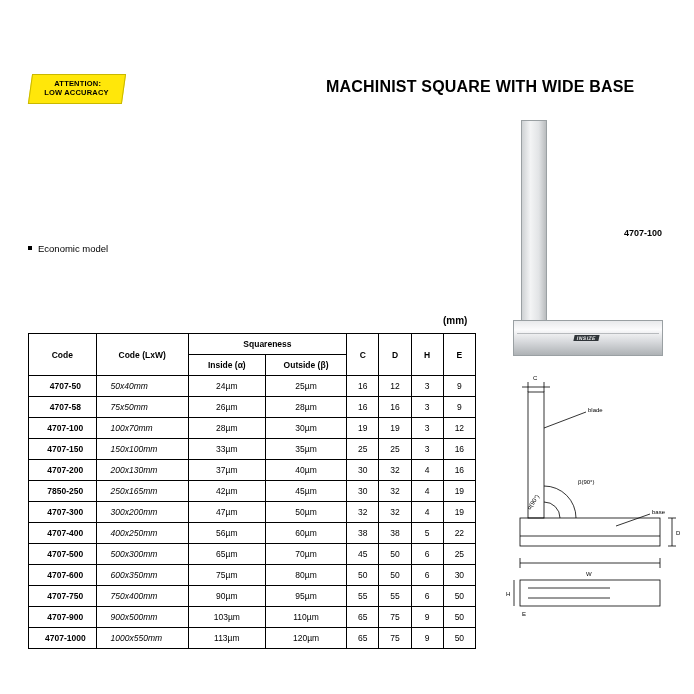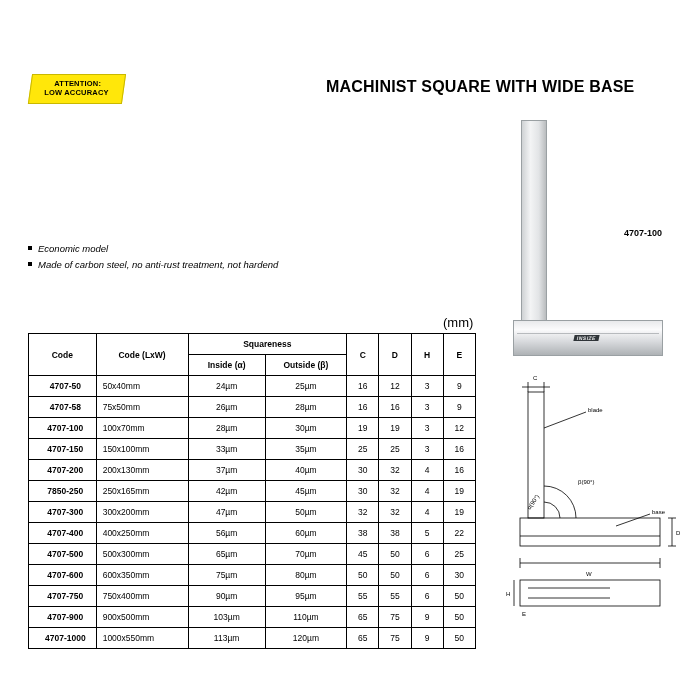--- a/index.html
+++ b/index.html
@@ -52,38 +52,37 @@
   .features {
     position: absolute;
     left: 28px;
     top: 241px;
     font-size: 9.5px;
     line-height: 16px;
   }
   .features .row {
     display: flex;
     align-items: flex-start;
-    font-style: italic;
   }
   .features .bullet {
     display: inline-block;
     width: 4px;
     height: 4px;
     background: #000;
     margin: 5px 6px 0 0;
     flex: 0 0 auto;
   }
 
   
   .mm-note {
     position: absolute;
     left: 443px;
     top: 315px;
-    font-size: 13px;
-    font-weight: normal;
+    font-size: 10px;
+    font-weight: bold;
   }
 
   
   .spec-table {
     position: absolute;
     left: 28px;
     top: 333px;
     width: 448px;
     border-collapse: collapse;
     font-size: 8.5px;
@@ -99,21 +98,22 @@
     font-weight: bold;
     font-size: 8.5px;
   }
   .spec-table td.code {
     font-weight: bold;
     text-align: center;
     padding-left: 6px;
   }
   .spec-table td.size {
     text-align: left;
-    padding-left: 6px;
+    padding-left: 14px;
+    font-style: italic;
   }
   .col-code   { width: 68px; }
   .col-size   { width: 92px; }
   .col-inside { width: 78px; }
   .col-outside{ width: 82px; }
   .col-c, .col-d, .col-h, .col-e { width: 32px; }
 
   
   .photo {
     position: absolute;
@@ -186,24 +186,20 @@
   <span>ATTENTION:</span>
   <span>LOW ACCURACY</span>
 </div>
 
 <div class="title">MACHINIST SQUARE WITH WIDE BASE</div>
 
 <div class="features">
   <div class="row">
     <span class="bullet"></span>
     <span>Economic model</span>
-  </div>
-  <div class="row">
-    <span class="bullet"></span>
-    <span>Made of carbon steel, no anti-rust treatment, not hardend</span>
   </div>
 </div>
 
 <div class="mm-note">(mm)</div>
 
 <div class="photo">
   <div class="blade-img"></div>
   <div class="base-img">
     <div class="groove"></div>
     <div class="brand-mark">INSIZE</div>

